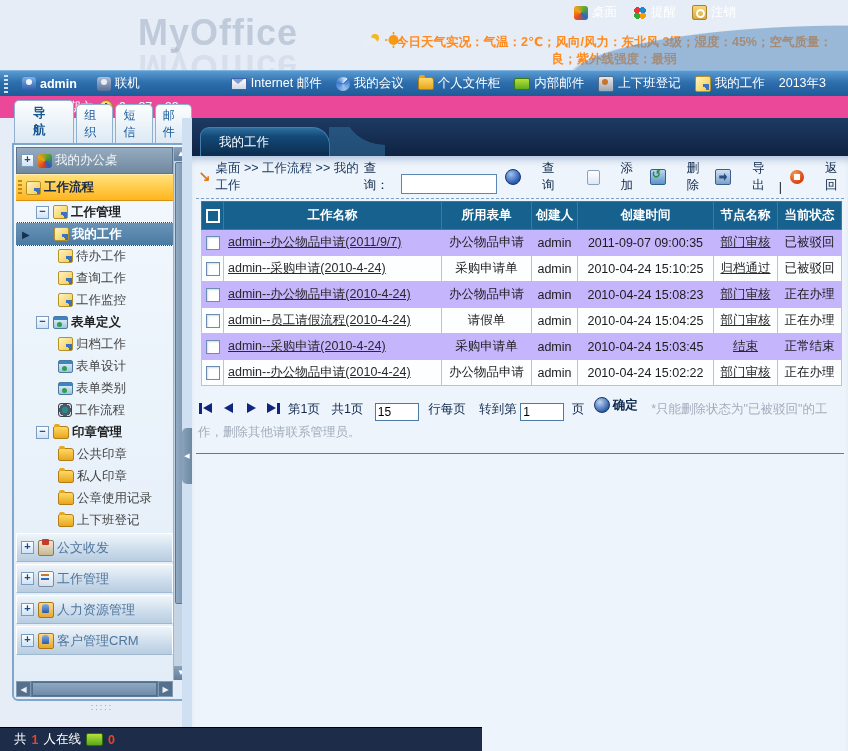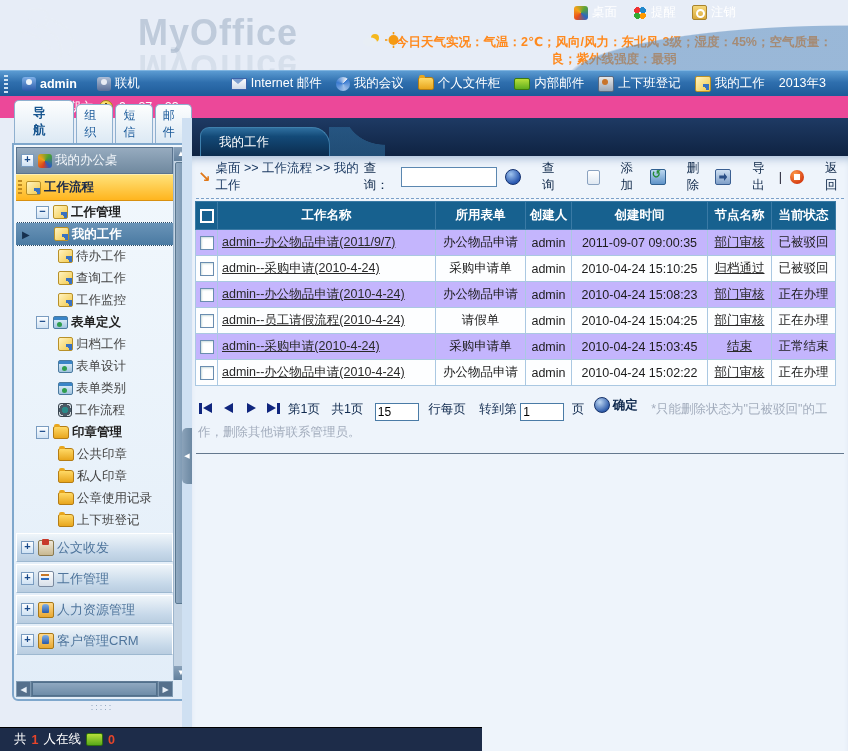--- a/index.html
+++ b/index.html
@@ -141,27 +141,27 @@
   .tabband{position:relative;height:38px;background:linear-gradient(180deg,#1e3a64,#0f2342);}
   .mtab{position:absolute;left:8px;bottom:0;width:130px;height:29px;
     background:linear-gradient(180deg,#2f6f9f 0,#134a78 30%,#0b2c4e 100%);
     border:1px solid #3f80ad;border-bottom:none;border-radius:9px 18px 0 0;
     color:#fff;font-size:12.5px;display:flex;align-items:center;padding-left:18px;box-sizing:border-box;cursor:pointer;}
   .mtab::after{content:"";position:absolute;right:-56px;bottom:0;width:56px;height:29px;
     background:radial-gradient(120% 200% at 100% -60%,transparent 60%,rgba(47,111,159,.55) 61%);}
   .content{position:relative;height:595px;background:#eef4fb;box-shadow:inset 0 8px 10px -6px #9fb6d2;}
   .toolbar-row{display:flex;align-items:center;height:42px;padding:0 8px 0 6px;font-size:12.5px;color:#1a3a6b;}
   .breadcrumb{display:flex;align-items:center;gap:5px;font-size:12.5px;color:#16355e;}
-  .tool-controls{margin-left:auto;display:flex;align-items:center;gap:6px;color:#10294a;}
+  .tool-controls{margin-left:auto;display:flex;align-items:flex-end;gap:6px;color:#10294a;}
   .tool-controls .tbtn{display:flex;align-items:center;gap:21px;cursor:pointer;margin-left:8px;}
   .qinput{width:88px;height:18px;border:1px solid #5b87b0;background:#fff;font-size:12px;padding:0 3px;}
   .vsep{color:#223;margin-left:6px;}
   .dashline{border-top:1px dashed #7aa0c8;margin:0 4px;}
 
-  table.grid{border-collapse:collapse;width:612px;margin:2px 3px 0 3px;font-size:12.5px;table-layout:fixed;}
+  table.grid{border-collapse:collapse;width:612px;margin:2px 3px 0 9px;font-size:12.5px;table-layout:fixed;}
   table.grid th{background:#17618f;color:#fff;font-weight:bold;height:27px;border:1px solid #3a7aa5;padding:0;}
   table.grid td{height:25px;border:1px solid #aac8e2;padding:0 4px;color:#1c1c1c;overflow:hidden;white-space:nowrap;}
   tr.odd td{background:#c4b5fd;}
   tr.even td{background:#fdfeff;}
   td.c, th.c{text-align:center;}
   .cellink{text-decoration:underline;color:#2a2a2a;cursor:pointer;}
   .cb{display:inline-block;width:12px;height:12px;background:#fff;border:1px solid #6a8db0;box-shadow:inset 1px 1px 2px #cdd;vertical-align:middle;cursor:pointer;}
   th .cb{border:1px solid #fff;background:#17618f;box-shadow:inset 0 0 0 1px #fff;}
 
   .pager{margin:8px 6px 0 6px;font-size:12.5px;color:#102a4e;line-height:22px;}

